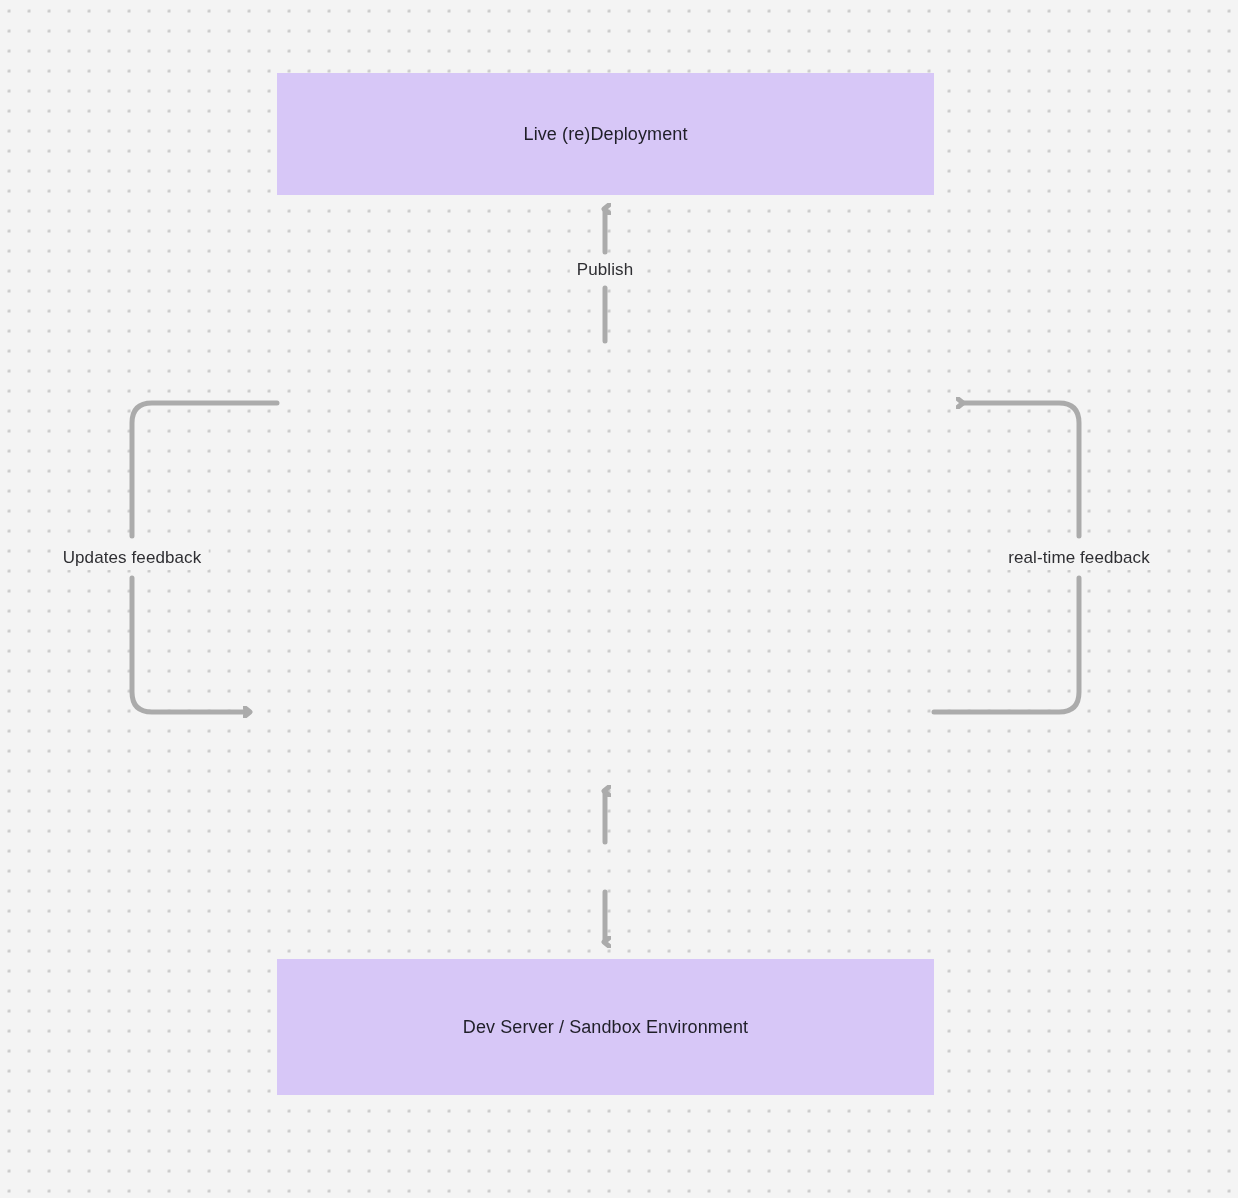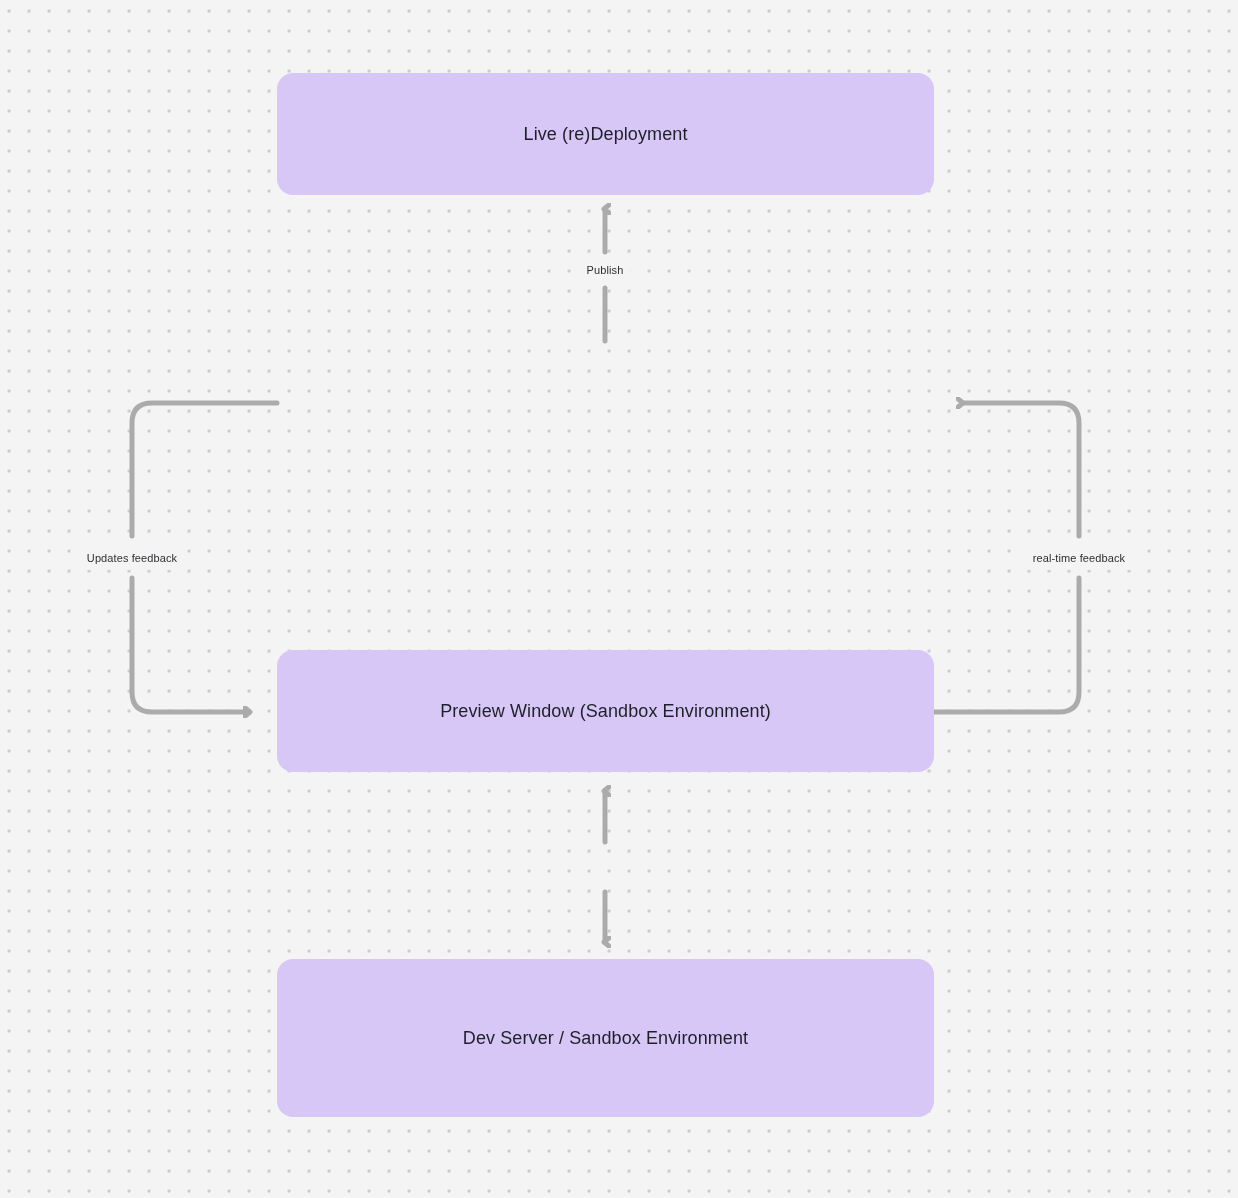--- a/index.html
+++ b/index.html
@@ -31,41 +31,41 @@
     top: 0;
     width: 1238px;
     height: 1198px;
     overflow: visible;
   }
 
   .node {
     position: absolute;
     box-sizing: border-box;
     background-color: #d7c7f7;
-    border-radius: 16px;
+    border-radius: 0;
     display: flex;
     align-items: center;
     justify-content: center;
     text-align: center;
     padding: 0 18px;
   }
 
   .node-label {
     font-family: "Liberation Sans", sans-serif;
     font-size: 18px;
     line-height: 22px;
     color: #1f1f28;
     letter-spacing: 0.1px;
     white-space: nowrap;
   }
 
   .edge-label {
     position: absolute;
     font-family: "Liberation Sans", sans-serif;
-    font-size: 11px;
+    font-size: 17px;
     line-height: 20px;
     color: #2f2f33;
     white-space: nowrap;
     background-color: #f4f4f4;
     padding: 2px 7px;
     transform: translate(-50%, -50%);
     letter-spacing: 0.1px;
   }
 </style>
 </head>
@@ -103,25 +103,22 @@
       <path d="M605,842 L605,791" marker-end="url(#arrowUp)"></path>
       <path d="M605,892 L605,942" marker-end="url(#arrowDown)"></path>
     </g>
   </svg>
 
   <div class="node" style="left:277px; top:73px; width:657px; height:122px;">
     <span class="node-label">Live (re)Deployment</span>
   </div>
 
 
-  <div class="node" style="left:277px; top:650px; width:657px; height:122px;">
-    <span class="node-label">Preview Window (Sandbox Environment)</span>
-  </div>
 
-  <div class="node" style="left:277px; top:959px; width:657px; height:158px;">
+  <div class="node" style="left:277px; top:959px; width:657px; height:136px;">
     <span class="node-label">Dev Server / Sandbox Environment</span>
   </div>
 
   <div class="edge-label" style="left:605px; top:270px;">Publish</div>
 
   <div class="edge-label" style="left:132px; top:558px;">Updates feedback</div>
 
   <div class="edge-label" style="left:1079px; top:558px;">real-time feedback</div>
 
 

